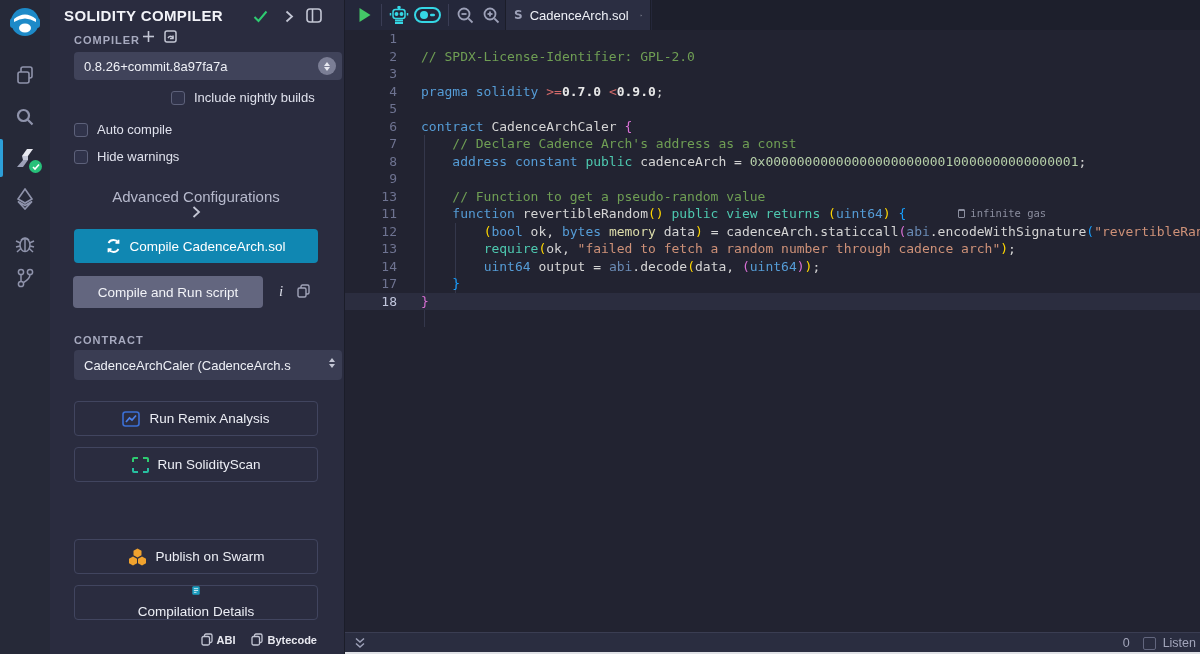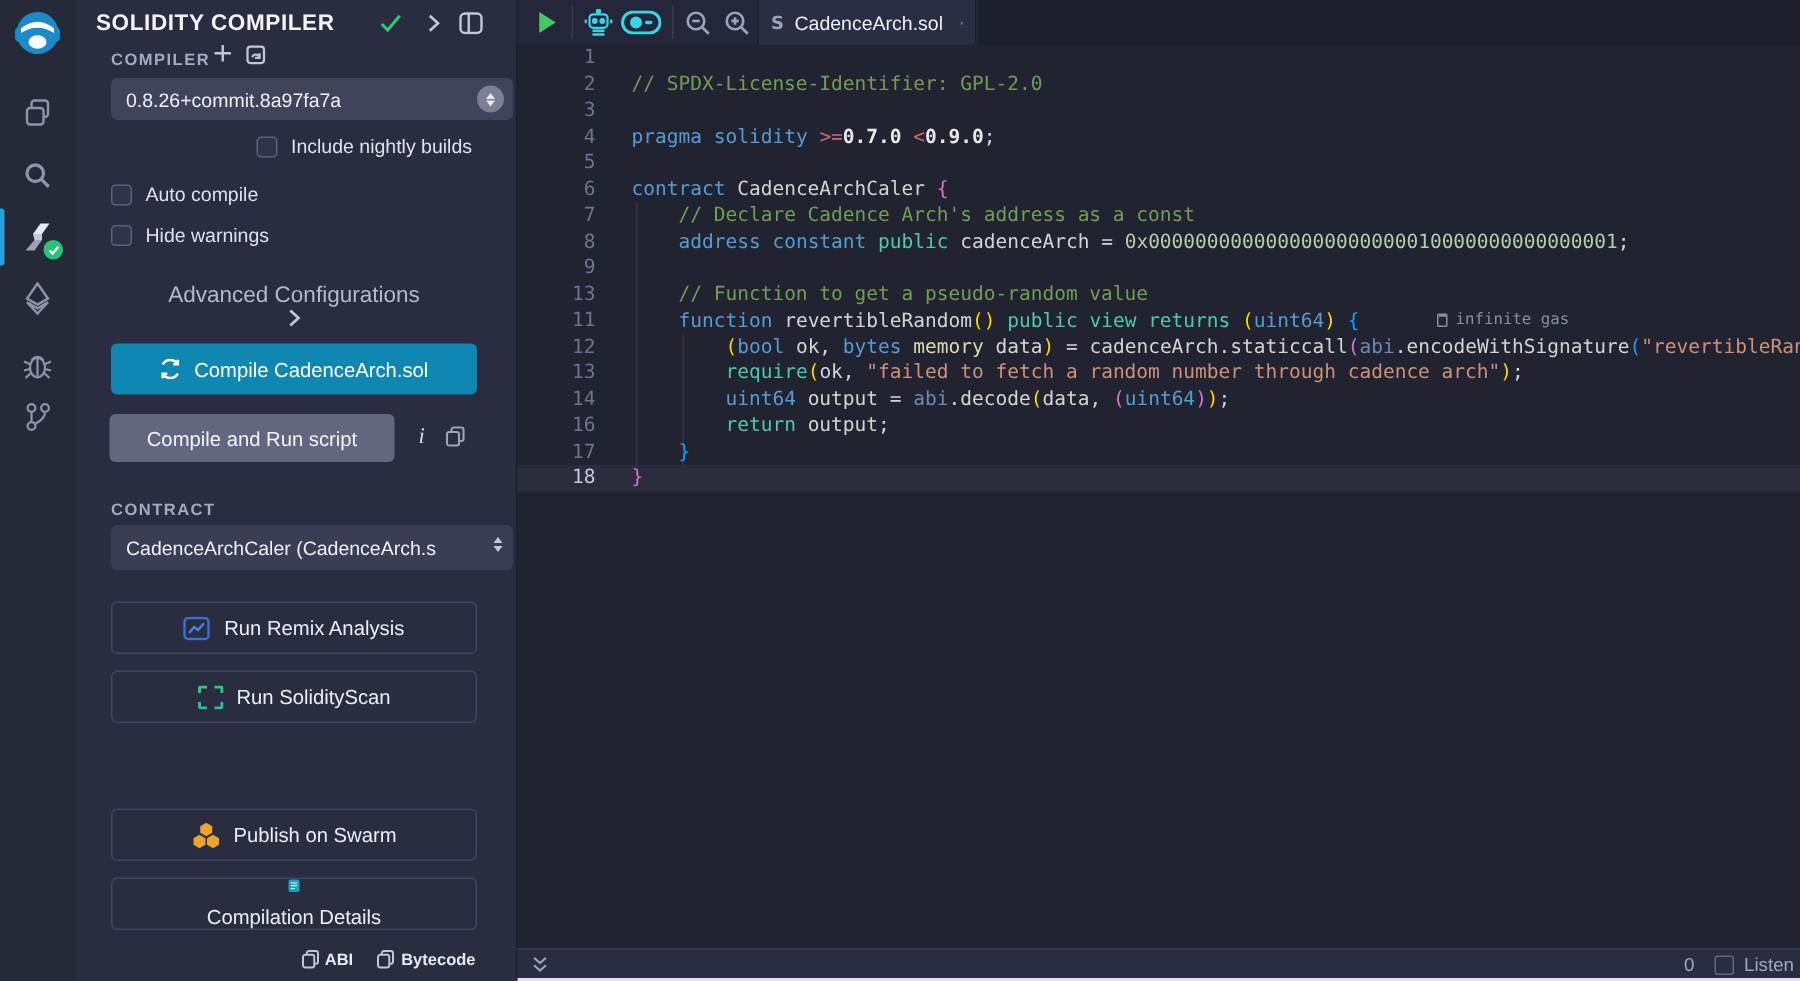--- a/index.html
+++ b/index.html
@@ -355,21 +355,20 @@
           <div class="code-line"><span class="gutter">5</span><span class="code-text"></span></div>
           <div class="code-line"><span class="gutter">6</span><span class="code-text"><span class="tk-kw">contract</span><span class="tk-pl"> CadenceArchCaler </span><span class="tk-b1">{</span></span></div>
           <div class="code-line"><span class="gutter">7</span><span class="code-text"><span class="tk-pl">    </span><span class="tk-cm">// Declare Cadence Arch's address as a const</span></span></div>
           <div class="code-line"><span class="gutter">8</span><span class="code-text"><span class="tk-pl">    </span><span class="tk-kw">address</span><span class="tk-pl"> </span><span class="tk-kw">constant</span><span class="tk-pl"> </span><span class="tk-ty">public</span><span class="tk-pl"> cadenceArch = </span><span class="tk-num">0x0000000000000000000000010000000000000001</span><span class="tk-pl">;</span></span></div>
           <div class="code-line"><span class="gutter">9</span><span class="code-text"></span></div>
           <div class="code-line"><span class="gutter">13</span><span class="code-text"><span class="tk-pl">    </span><span class="tk-cm">// Function to get a pseudo-random value</span></span></div>
           <div class="code-line"><span class="gutter">11</span><span class="code-text"><span class="tk-pl">    </span><span class="tk-kw">function</span><span class="tk-pl"> revertibleRandom</span><span class="tk-b2">()</span><span class="tk-pl"> </span><span class="tk-ty">public</span><span class="tk-pl"> </span><span class="tk-ty">view</span><span class="tk-pl"> </span><span class="tk-ty">returns</span><span class="tk-pl"> </span><span class="tk-b2">(</span><span class="tk-kw">uint64</span><span class="tk-b2">)</span><span class="tk-pl"> </span><span class="tk-b3">{</span><span class="lens"><span class="lens-icon"></span>infinite gas</span></span></div>
           <div class="code-line"><span class="gutter">12</span><span class="code-text"><span class="tk-pl">        </span><span class="tk-b2">(</span><span class="tk-kw">bool</span><span class="tk-pl"> ok, </span><span class="tk-kw">bytes</span><span class="tk-pl"> </span><span class="tk-mem">memory</span><span class="tk-pl"> data</span><span class="tk-b2">)</span><span class="tk-pl"> = cadenceArch.staticcall</span><span class="tk-b1">(</span><span class="tk-abi">abi</span><span class="tk-pl">.encodeWithSignature</span><span class="tk-b3">(</span><span class="tk-str">"revertibleRandom()"</span></span></div>
           <div class="code-line"><span class="gutter">13</span><span class="code-text"><span class="tk-pl">        </span><span class="tk-ty">require</span><span class="tk-b2">(</span><span class="tk-pl">ok, </span><span class="tk-str">"failed to fetch a random number through cadence arch"</span><span class="tk-b2">)</span><span class="tk-pl">;</span></span></div>
           <div class="code-line"><span class="gutter">14</span><span class="code-text"><span class="tk-pl">        </span><span class="tk-kw">uint64</span><span class="tk-pl"> output = </span><span class="tk-abi">abi</span><span class="tk-pl">.decode</span><span class="tk-b2">(</span><span class="tk-pl">data, </span><span class="tk-b1">(</span><span class="tk-kw">uint64</span><span class="tk-b1">)</span><span class="tk-b2">)</span><span class="tk-pl">;</span></span></div>
-          <div class="code-line"><span class="gutter">16</span><span class="code-text"><span class="tk-pl">        </span><span class="tk-ty">return</span><span class="tk-pl"> output;</span></span></div>
           <div class="code-line"><span class="gutter">17</span><span class="code-text"><span class="tk-pl">    </span><span class="tk-b3">}</span></span></div>
           <div class="code-line current"><span class="gutter">18</span><span class="code-text"><span class="tk-b1">}</span></span></div>
         </div>
     </div>
 
     <div class="terminal">
       <span class="tb-ic" style="left:5px; width:20px; height:20px;">
         <svg width="12" height="12" viewBox="0 0 12 12" fill="none" stroke="#9da1b8" stroke-width="1.5">
             <path d="M2 1.5 L6 5 L10 1.5"></path>
             <path d="M2 6.5 L6 10 L10 6.5"></path>

